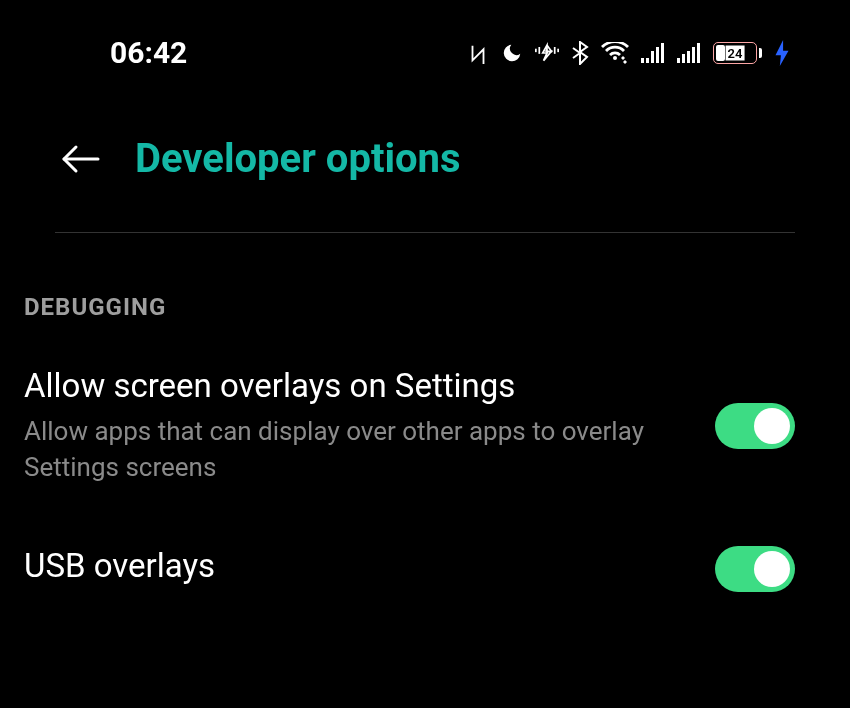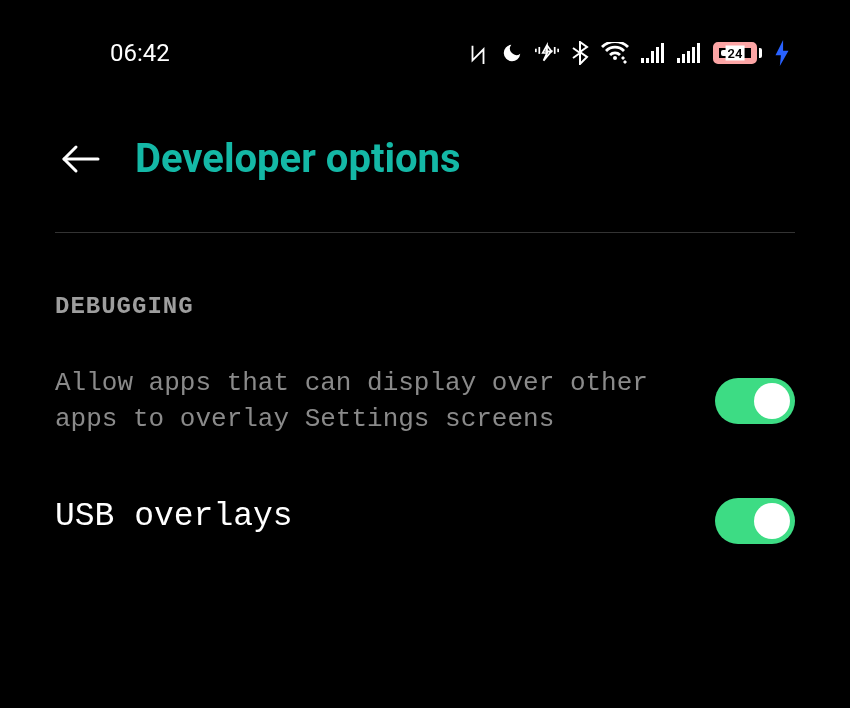--- a/index.html
+++ b/index.html
@@ -16,43 +16,43 @@
       overflow: hidden;
     }
     .status-bar {
       display: flex;
       justify-content: space-between;
       align-items: center;
       padding: 35px 60px 10px 110px;
       height: 80px;
     }
     .status-time {
-      font-size: 24px;
-      font-weight: 400;
+      font-size: 30px;
+      font-weight: 700;
       color: #ffffff;
     }
     .status-icons {
       display: flex;
       align-items: center;
       gap: 12px;
     }
     .status-icon {
       display: flex;
       align-items: center;
       justify-content: center;
     }
     .battery-container {
       display: flex;
       align-items: center;
       gap: 2px;
     }
     .battery-body {
       width: 44px;
       height: 22px;
-      border: 6px solid #fca5a5;
+      border: 1px solid #fca5a5;
       border-radius: 5px;
       position: relative;
       display: flex;
       padding: 2px;
     }
     .battery-fill {
       background: #ffffff;
       height: 100%;
       width: 24%;
       border-radius: 2px;
@@ -93,22 +93,21 @@
       font-size: 40px;
       font-weight: 700;
       color: #14b8a6;
     }
     .divider {
       height: 1px;
       background: #333333;
       margin: 0 55px;
     }
     .section {
-      padding: 60px 55px 0 55px;
-      font-family: Liberation Mono, monospace;
+      padding: 60px 55px 0 24px;
     }
     .section-header {
       font-size: 24px;
       font-weight: 700;
       color: #9e9e9e;
       letter-spacing: 1px;
       margin-bottom: 45px;
     }
     .setting-row {
       display: flex;
@@ -237,20 +236,21 @@
   <h1 class="page-title">Developer options</h1>
 </div>
 
 <div class="divider"></div>
 
 <div class="section">
   <div class="section-header">DEBUGGING</div>
 
   <div class="setting-row">
     <div class="setting-text">
+      <div class="setting-title">Allow screen overlays on Settings</div>
       <div class="setting-subtitle">Allow apps that can display over other apps to overlay Settings screens</div>
     </div>
     <div class="toggle on">
       <div class="toggle-thumb"></div>
     </div>
   </div>
 
   <div class="setting-row">
     <div class="setting-text">
       <div class="setting-title">USB overlays</div>

